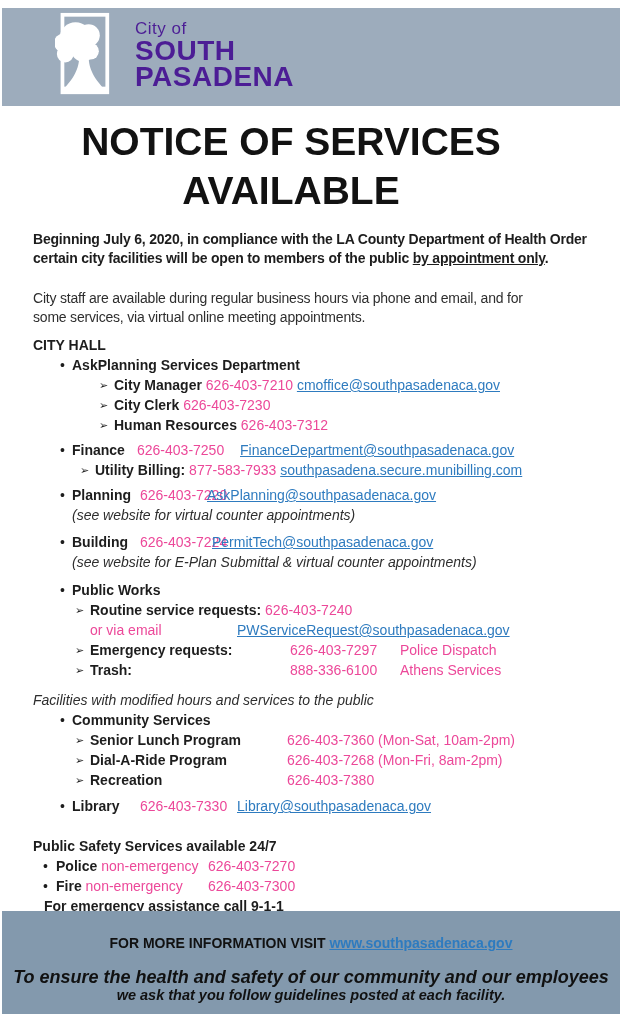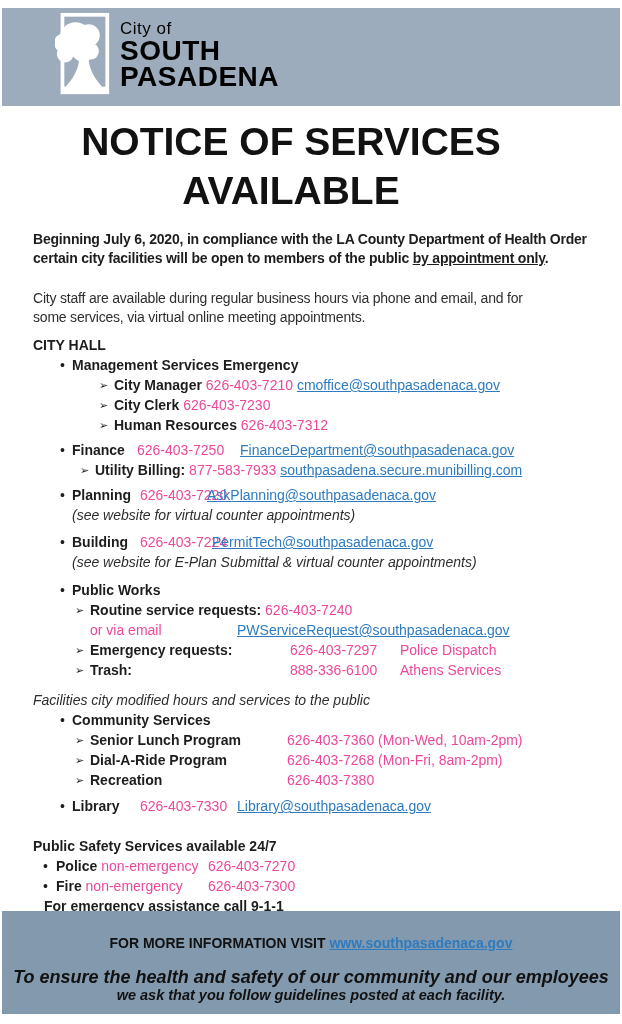--- a/index.html
+++ b/index.html
@@ -2,21 +2,21 @@
 <html><head>
 <meta charset="utf-8">
 <style>
   html,body{margin:0;padding:0;background:#fff;}
   .page{position:relative;width:622px;height:1024px;background:#fff;overflow:hidden;
         font-family:"Liberation Sans","DejaVu Sans",sans-serif;color:#2e2e2e;}
 
   
   .band-header{position:absolute;left:2px;right:2px;top:8px;height:98px;background:#9dacbc;}
   .logo{position:absolute;left:53px;top:3px;display:flex;}
-  .logo-text{margin-left:9px;color:#000000;}
+  .logo-text{margin-left:24px;color:#4c1d95;}
   .logo-cityof{font-size:17px;font-weight:400;margin-top:9px;letter-spacing:.5px;line-height:18px;}
   .logo-big{font-size:28px;font-weight:700;line-height:26px;letter-spacing:.5px;}
 
   
   .title{position:absolute;top:117px;left:0;width:582px;text-align:center;
          font-size:39px;line-height:49px;font-weight:700;color:#121212;}
 
   
   .pline{position:absolute;left:33px;width:585px;height:19px;font-size:14px;
          white-space:nowrap;letter-spacing:-.2px;}
@@ -78,21 +78,21 @@
 
   <div class="pline" style="top:290px">City staff are available during regular business hours via phone and email, and for</div>
   <div class="pline" style="top:309px">some services, via virtual online meeting appointments.</div>
 
   <div class="line" style="top:337px">
     <span class="at b" style="left:33px">CITY HALL</span>
   </div>
 
   <div class="line" style="top:357px">
     <span class="at dot" style="left:60px">•</span>
-    <span class="at b" style="left:72px">Management Services Emergency</span>
+    <span class="at b" style="left:72px">AskPlanning Services Department</span>
   </div>
 
   <div class="line" style="top:377px">
     <span class="at arrow" style="left:99px">➢</span>
     <span class="at" style="left:114px">
       <span class="b">City Manager</span>
       <span class="ph">626-403-7210</span>
       <a class="lnk">cmoffice@southpasadenaca.gov</a>
     </span>
   </div>
@@ -170,30 +170,30 @@
     <span class="at ph" style="left:400px">Police Dispatch</span>
   </div>
   <div class="line" style="top:662px">
     <span class="at arrow" style="left:75px">➢</span>
     <span class="at b" style="left:90px">Trash:</span>
     <span class="at ph" style="left:290px">888-336-6100</span>
     <span class="at ph" style="left:400px">Athens Services</span>
   </div>
 
   <div class="line it" style="top:692px">
-    <span class="at" style="left:33px">Facilities city modified hours and services to the public</span>
+    <span class="at" style="left:33px">Facilities with modified hours and services to the public</span>
   </div>
   <div class="line" style="top:712px">
     <span class="at dot" style="left:60px">•</span>
     <span class="at b" style="left:72px">Community Services</span>
   </div>
   <div class="line" style="top:732px">
     <span class="at arrow" style="left:75px">➢</span>
     <span class="at b" style="left:90px">Senior Lunch Program</span>
-    <span class="at ph" style="left:287px">626-403-7360 (Mon-Wed, 10am-2pm)</span>
+    <span class="at ph" style="left:287px">626-403-7360 (Mon-Sat, 10am-2pm)</span>
   </div>
   <div class="line" style="top:752px">
     <span class="at arrow" style="left:75px">➢</span>
     <span class="at b" style="left:90px">Dial-A-Ride Program</span>
     <span class="at ph" style="left:287px">626-403-7268 (Mon-Fri, 8am-2pm)</span>
   </div>
   <div class="line" style="top:772px">
     <span class="at arrow" style="left:75px">➢</span>
     <span class="at b" style="left:90px">Recreation</span>
     <span class="at ph" style="left:287px">626-403-7380</span>

